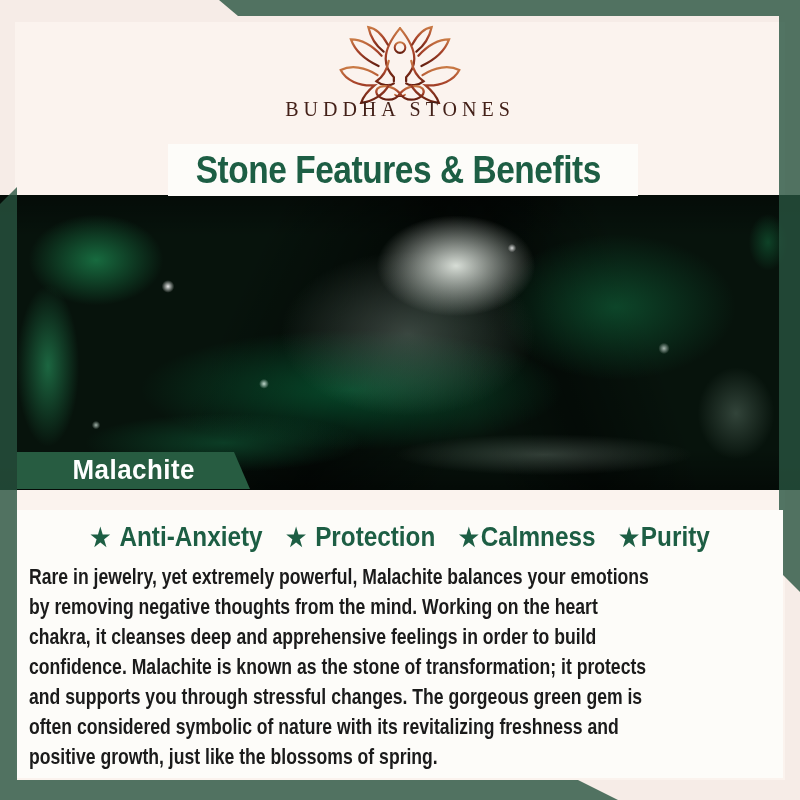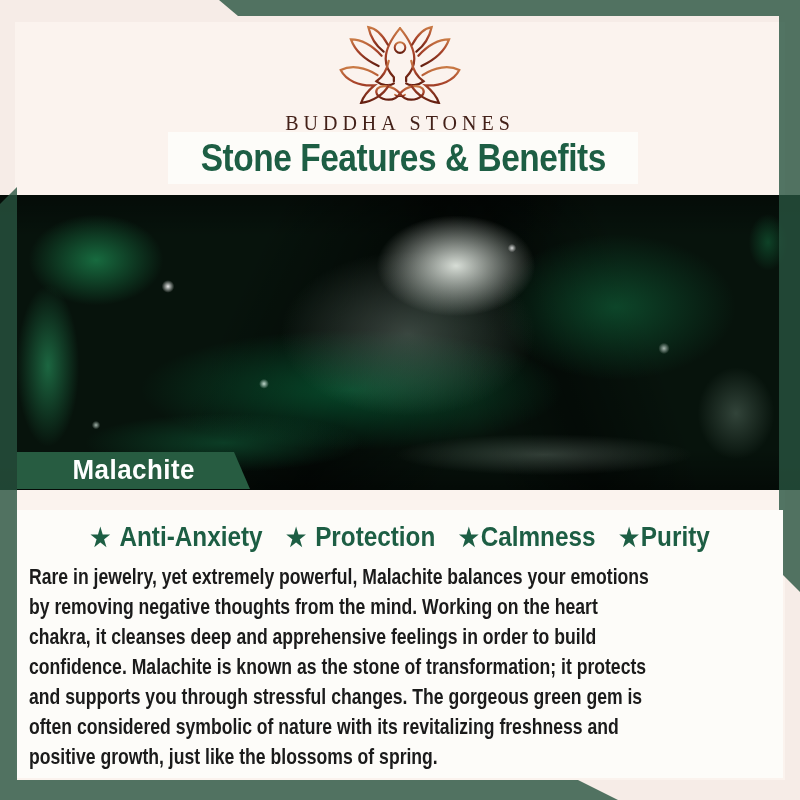--- a/index.html
+++ b/index.html
@@ -37,27 +37,27 @@
       linear-gradient(to bottom, rgba(0,0,0,.4), transparent 14%, transparent 86%, rgba(0,0,0,.45));
   }
   
   .frame{position:absolute;inset:0;background:rgba(40,84,64,.8);}
   .frame-tr{clip-path:polygon(219px 0,800px 0,800px 592px,779px 571px,779px 16px,238px 16px);}
   .frame-bl{clip-path:polygon(0 204px,17px 187px,17px 780px,578px 780px,618px 800px,0 800px);}
   
   .logo-wrap{position:absolute;left:0;top:22px;width:800px;display:flex;justify-content:center;}
   .logo-wrap svg{width:130px;height:92px;}
   .brand{
-    position:absolute;left:0;top:112px;width:800px;text-align:center;
+    position:absolute;left:0;top:98px;width:800px;text-align:center;
     font-family:"Liberation Serif",serif;font-size:20px;letter-spacing:5px;
     color:#432018;white-space:nowrap;
   }
   .title-band{
-    position:absolute;left:168px;top:132px;width:470px;height:52px;
-    background:var(--panel,#fdfcf9);display:flex;align-items:center;justify-content:center;
+    position:absolute;left:168px;top:144px;width:470px;height:52px;
+    background:var(--panel,#fdfcf9);display:flex;align-items:center;
   }
   .title-band h1{
     margin:0;font-size:38px;font-weight:700;color:var(--titlegreen,#1d5e44);
     transform:scaleX(.88);white-space:nowrap;letter-spacing:-.5px;
   }
   
   .badge{
     position:absolute;left:17px;top:452px;width:233px;height:37px;
     background:var(--badgegreen,#275c41);
     clip-path:polygon(0 0,217px 0,233px 100%,0 100%);

